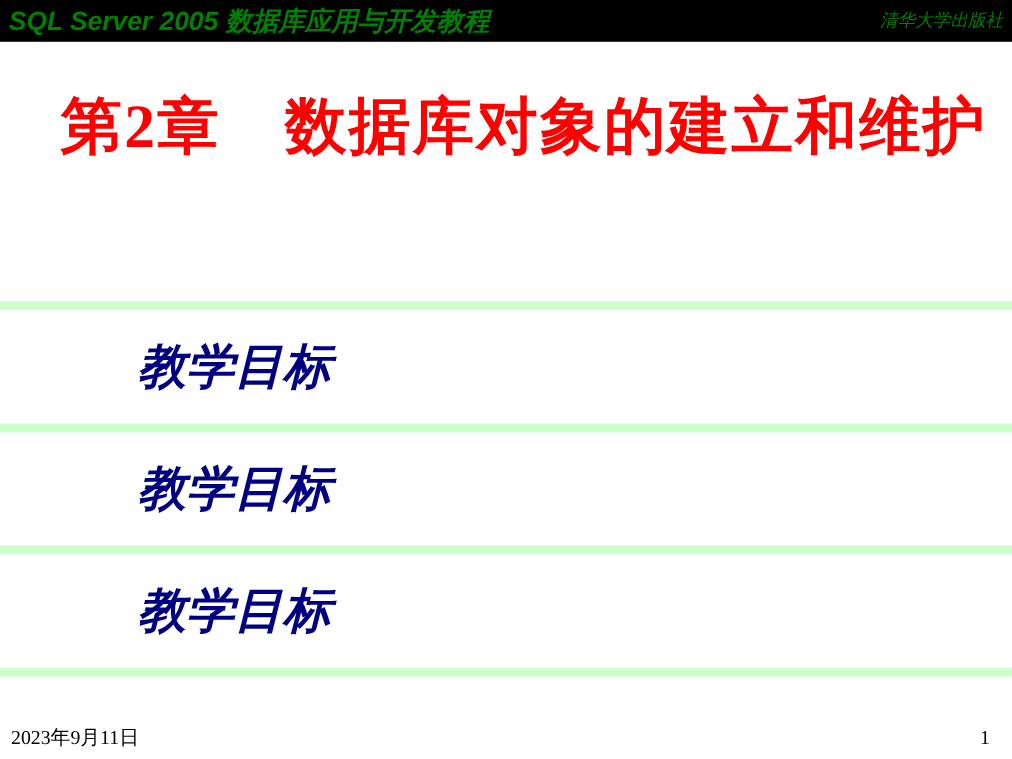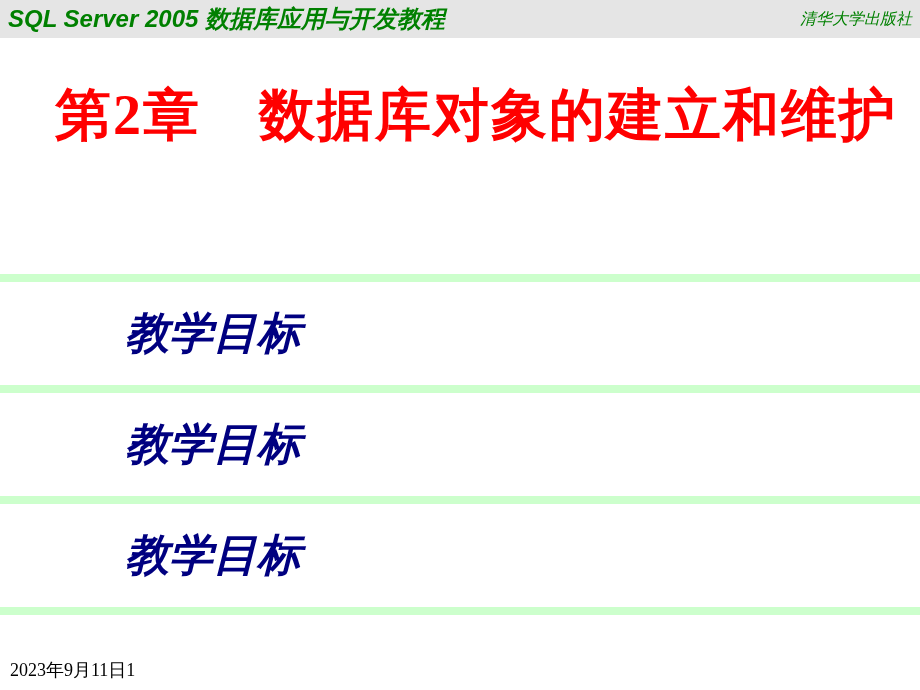--- a/index.html
+++ b/index.html
@@ -11,21 +11,21 @@
       width: 920px;
       height: 690px;
       background: #ffffff;
       font-family: "Microsoft YaHei", "SimSun", sans-serif;
       position: relative;
       overflow: hidden;
     }
     .header-bar {
       width: 100%;
       height: 38px;
-      background: #e5e5e5;
+      background: #000000;
       display: flex;
       justify-content: space-between;
       align-items: center;
       padding: 0 8px;
     }
     .header-left {
       color: #008000;
       font-size: 24px;
       font-weight: bold;
       font-style: italic;
@@ -65,21 +65,21 @@
       margin-top: 22px;
       margin-bottom: 22px;
     }
     .footer {
       position: absolute;
       bottom: 8px;
       left: 0;
       width: 100%;
       padding: 0 20px 0 10px;
       display: flex;
-      justify-content: flex-start;
+      justify-content: space-between;
       align-items: center;
       font-family: "SimSun", serif;
       font-size: 18px;
       color: #000000;
     }
   </style>
 </head>
 <body>
 
 <div class="header-bar">

